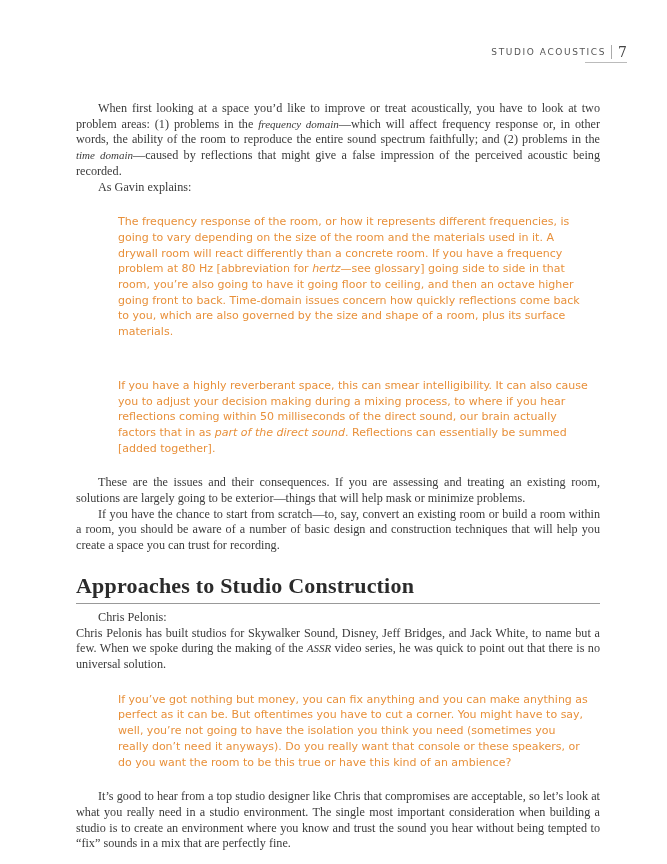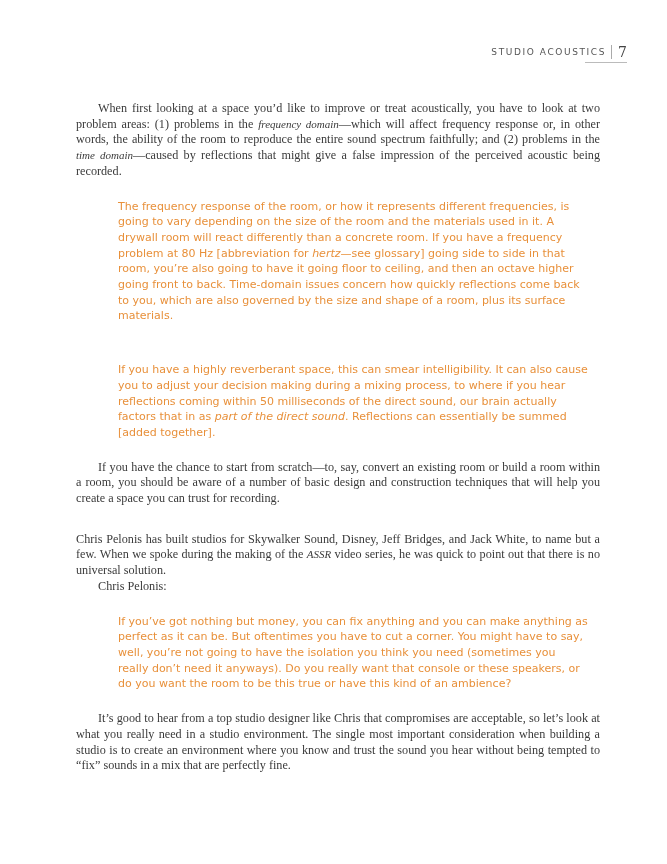--- a/index.html
+++ b/index.html
@@ -37,35 +37,38 @@
 
 <div class="running-head">
   <span>STUDIO ACOUSTICS</span>
   <span class="sep"></span>
   <span class="pgnum">7</span>
 </div>
 <div class="head-rule"></div>
 
 <div class="page">
   <p class="body-text indent"><span>When first looking at a space you’d like to improve or treat acoustically, you have to look at two problem areas: (1) problems in the </span><em>frequency domain</em><span>—which will affect frequency response or, in other words, the ability of the room to reproduce the entire sound spectrum faithfully; and (2) problems in the </span><em>time domain</em><span>—caused by reflections that might give a false impression of the perceived acoustic being recorded.</span></p>
+  <p class="body-text indent">As Gavin explains:</p>
 
   <div class="gap-md"></div>
   <p class="quote"><span>The frequency response of the room, or how it represents different frequencies, is going to vary depending on the size of the room and the materials used in it. A drywall room will react differently than a concrete room. If you have a frequency problem at 80 Hz [abbreviation for </span><em>hertz</em><span>—see glossary] going side to side in that room, you’re also going to have it going floor to ceiling, and then an octave higher going front to back. Time-domain issues concern how quickly reflections come back to you, which are also governed by the size and shape of a room, plus its surface materials.</span></p>
   <div class="gap-md"></div>
 
   <div class="gap-md"></div>
   <p class="quote"><span>If you have a highly reverberant space, this can smear intelligibility. It can also cause you to adjust your decision making during a mixing process, to where if you hear reflections coming within 50 milliseconds of the direct sound, our brain actually factors that in as </span><em>part of the direct sound</em><span>. Reflections can essentially be summed [added together].</span></p>
   <div class="gap-md"></div>
 
+  <p class="body-text indent">These are the issues and their consequences. If you are assessing and treating an existing room, solutions are largely going to be exterior—things that will help mask or minimize problems.</p>
   <p class="body-text indent">If you have the chance to start from scratch—to, say, convert an existing room or build a room within a room, you should be aware of a number of basic design and construction techniques that will help you create a space you can trust for recording.</p>
 
   <div class="gap-md"></div>
+  <h2>Approaches to Studio Construction</h2>
   <div style="height:6px"></div>
 
+  <p class="body-text indent">Chris Pelonis:</p>
   <p class="body-text"><span>Chris Pelonis has built studios for Skywalker Sound, Disney, Jeff Bridges, and Jack White, to name but a few. When we spoke during the making of the </span><em>ASSR</em><span> video series, he was quick to point out that there is no universal solution.</span></p>
-  <p class="body-text indent">Chris Pelonis:</p>
 
   <div class="gap-md"></div>
   <p class="quote">If you’ve got nothing but money, you can fix anything and you can make anything as perfect as it can be. But oftentimes you have to cut a corner. You might have to say, well, you’re not going to have the isolation you think you need (sometimes you really don’t need it anyways). Do you really want that console or these speakers, or do you want the room to be this true or have this kind of an ambience?</p>
   <div class="gap-md"></div>
 
   <p class="body-text indent">It’s good to hear from a top studio designer like Chris that compromises are acceptable, so let’s look at what you really need in a studio environment. The single most important consideration when building a studio is to create an environment where you know and trust the sound you hear without being tempted to “fix” sounds in a mix that are perfectly fine.</p>
 </div>
 
 </body></html>

